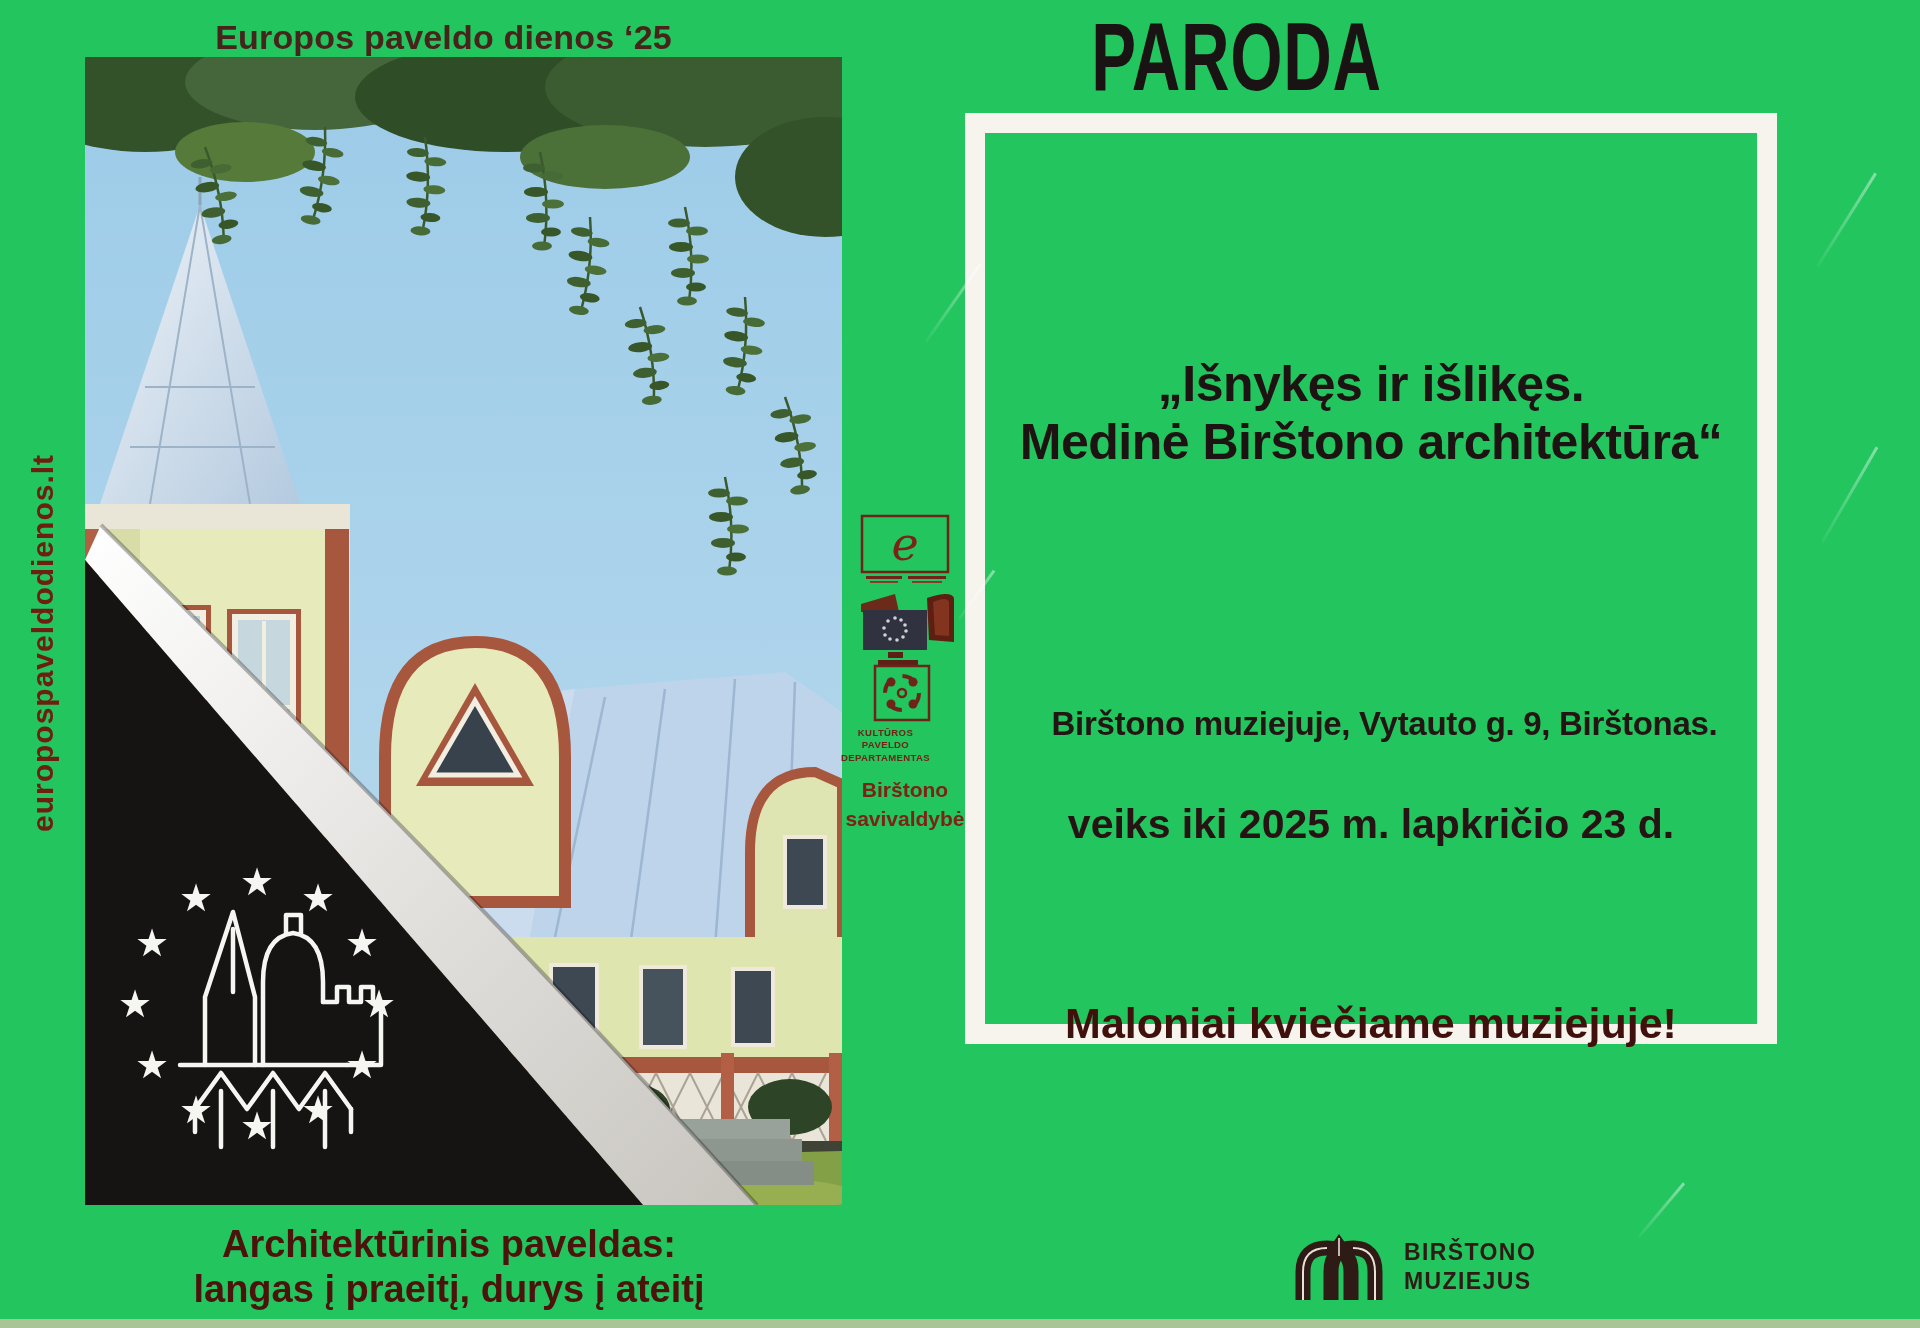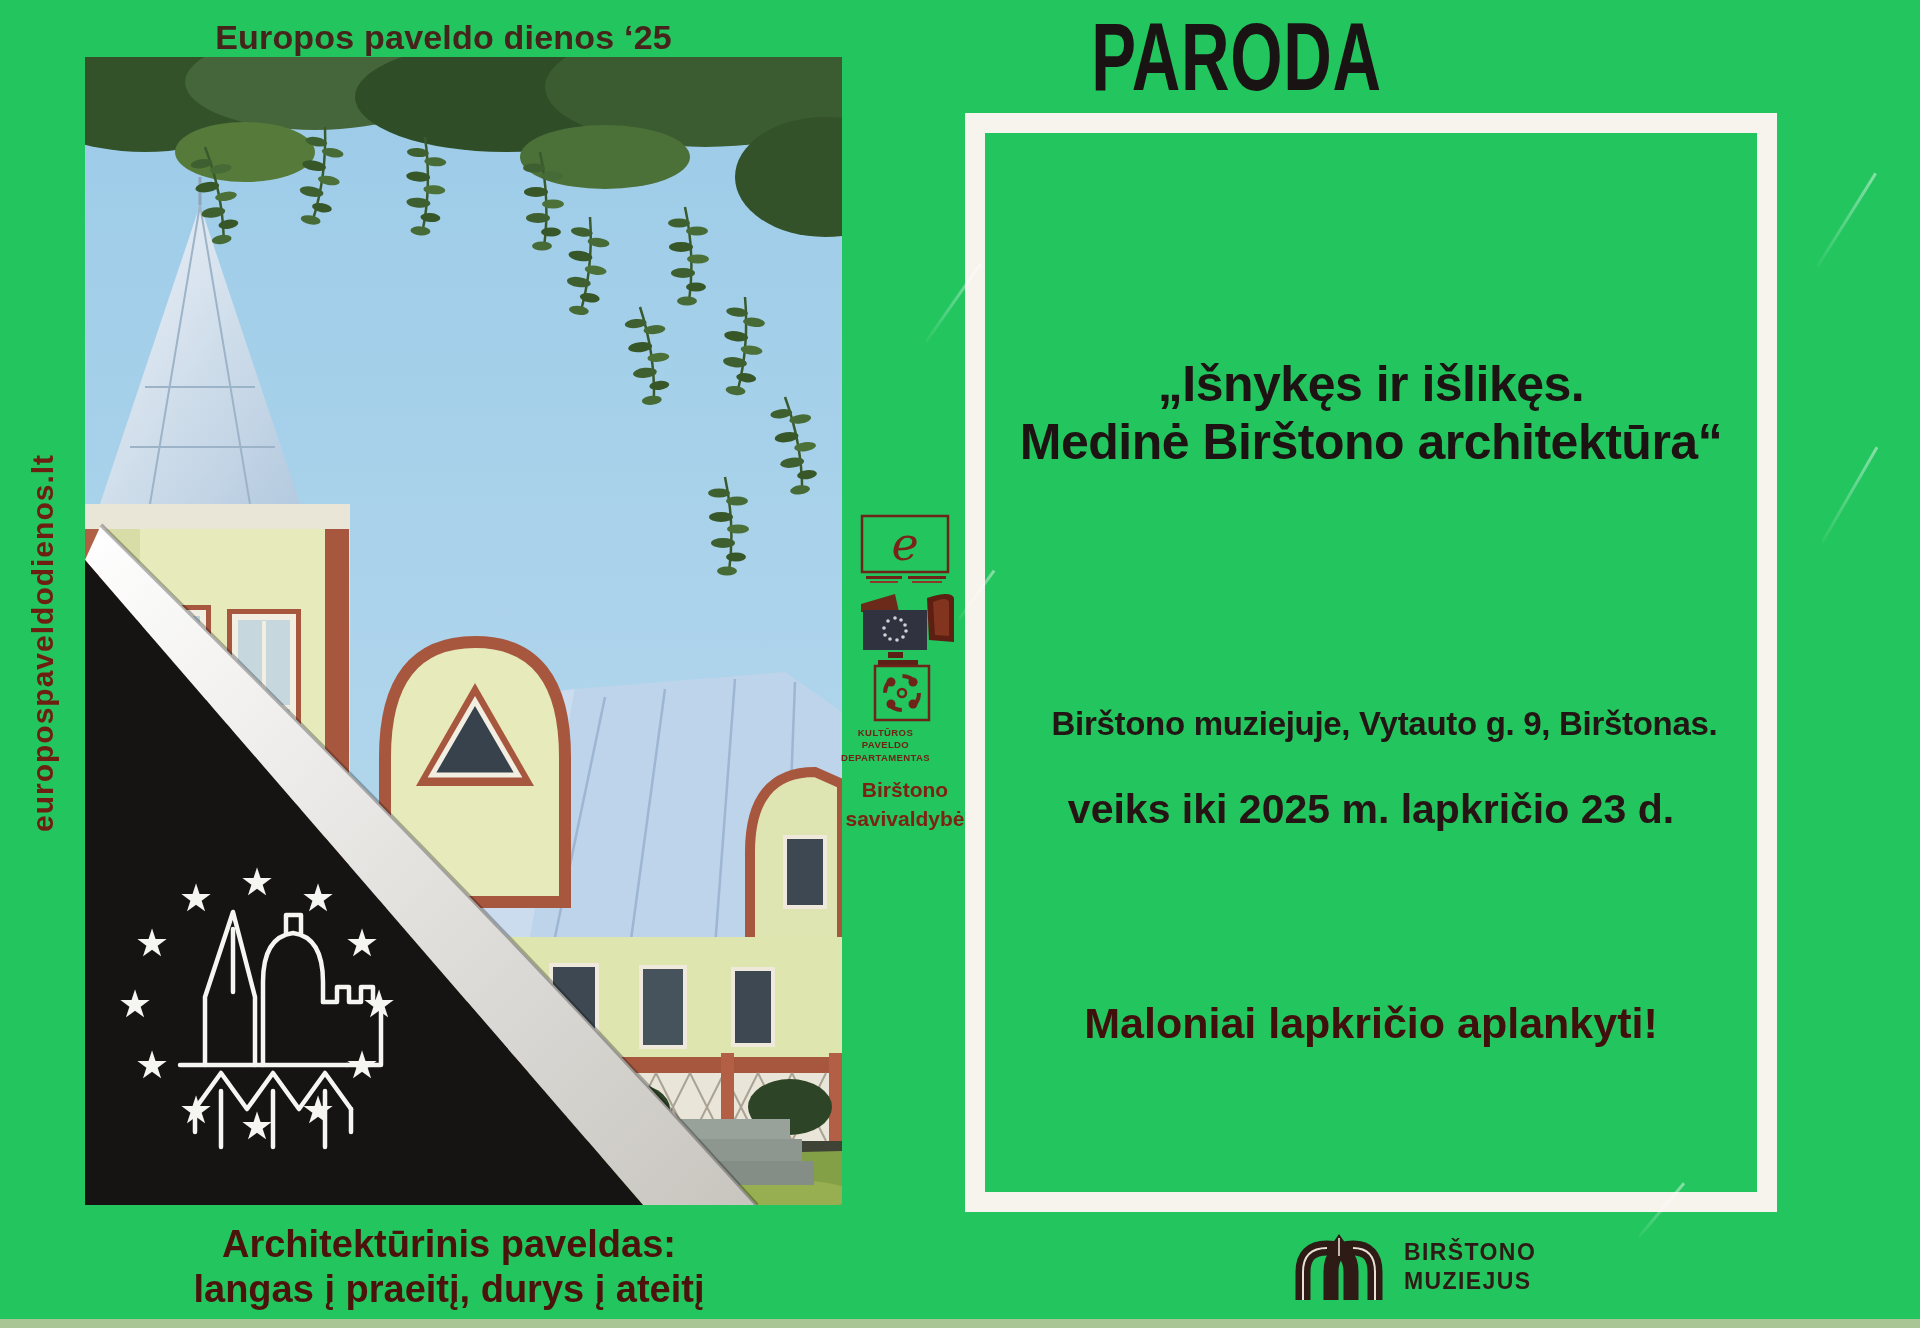--- a/index.html
+++ b/index.html
@@ -45,27 +45,27 @@
     position:absolute;left:828px;top:727px;width:115px;text-align:center;
     font-size:9.5px;font-weight:bold;color:#6e2316;line-height:1.3;
     letter-spacing:.4px;
   }
   .municipality{
     position:absolute;left:838px;top:775px;width:134px;text-align:center;
     font-size:21px;font-weight:bold;color:#7c2315;line-height:1.4;
   }
   
   .exhibit-box{
-    position:absolute;left:965px;top:113px;width:812px;height:1099px;
+    position:absolute;left:965px;top:113px;width:812px;height:931px;
     border:20px solid #f7f4ee;box-sizing:border-box;
   }
   .bx{position:absolute;left:0;right:0;text-align:center;color:#1c1312;}
   .bx-title{top:222px;font-size:50px;font-weight:bold;line-height:1.16;letter-spacing:-.5px;}
   .bx-venue{top:572px;font-size:33px;font-weight:bold;letter-spacing:-.3px;color:#221513;padding-left:27px;}
-  .bx-date{top:653px;font-size:41px;font-weight:bold;color:#261414;}
+  .bx-date{top:668px;font-size:41px;font-weight:bold;color:#261414;}
   .bx-invite{top:866px;font-size:43px;font-weight:bold;color:#40100d;}
   
   .museum-logo{
     position:absolute;left:1290px;top:1232px;display:flex;align-items:center;gap:18px;
   }
   .museum-name{
     font-size:23px;font-weight:bold;letter-spacing:1.4px;color:#2e1b15;line-height:1.25;
   }
   
   .crease{position:absolute;width:3px;
@@ -303,21 +303,21 @@
     </div>
   </div>
 
   <div class="exhibit-box">
     <div class="bx bx-title">
       <div>„Išnykęs ir išlikęs.</div>
       <div>Medinė Birštono architektūra“</div>
     </div>
     <div class="bx bx-venue">Birštono muziejuje, Vytauto g. 9, Birštonas.</div>
     <div class="bx bx-date">veiks iki 2025 m. lapkričio 23 d.</div>
-    <div class="bx bx-invite">Maloniai lapkričio aplankyti!</div>
+    <div class="bx bx-invite">Maloniai kviečiame muziejuje!</div>
   </div>
 
   <div class="museum-logo">
     <svg width="96" height="70" viewBox="0 0 96 70">
       <path d="M13,68 V40 Q13,16 37,16 Q61,16 61,40 V68" fill="none" stroke="#2e1b15" stroke-width="15"></path>
       <path d="M41,68 V40 Q41,16 63,16 Q85,16 85,40 V68" fill="none" stroke="#2e1b15" stroke-width="15"></path>
       <path d="M13,68 V40 Q13,16 37,16" fill="none" stroke="#e9e0d6" stroke-width="2"></path>
       <path d="M63,16 Q85,16 85,40 V68" fill="none" stroke="#e9e0d6" stroke-width="2"></path>
       <polygon points="49,2 58,15 49,28 40,15" fill="#2e1b15"></polygon>
       <line x1="49" y1="6" x2="49" y2="24" stroke="#e9e0d6" stroke-width="1.6"></line>

